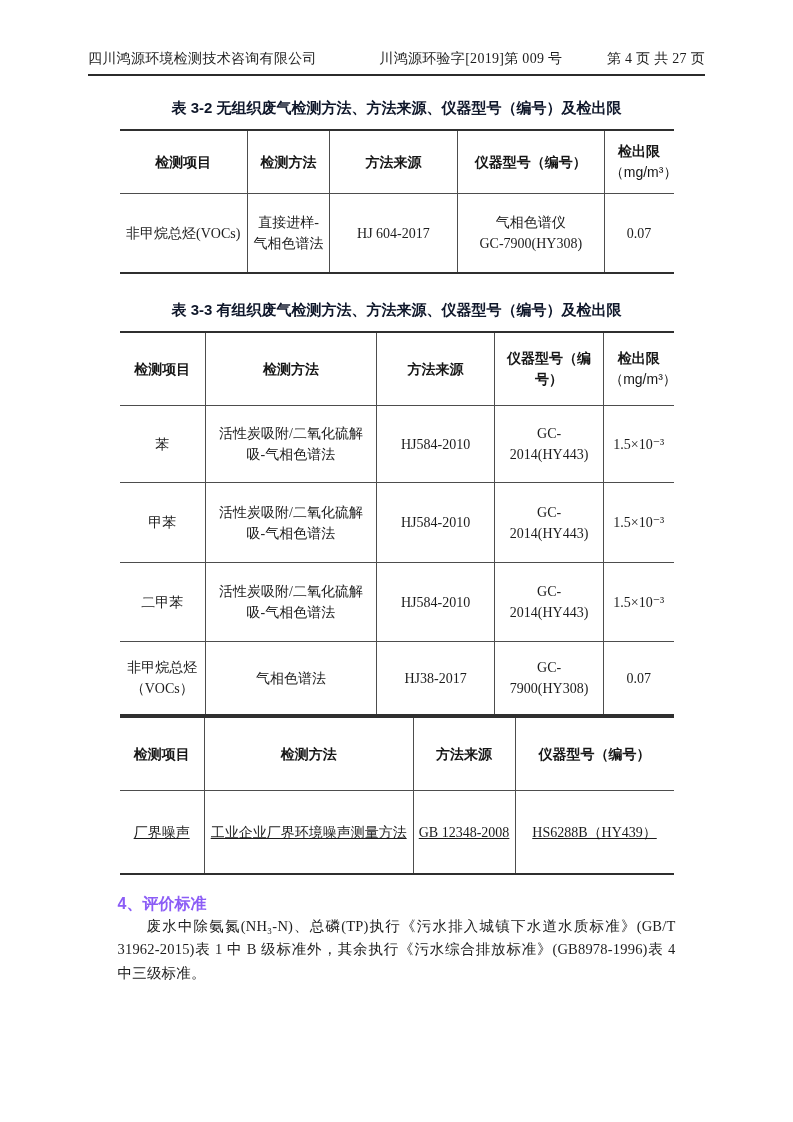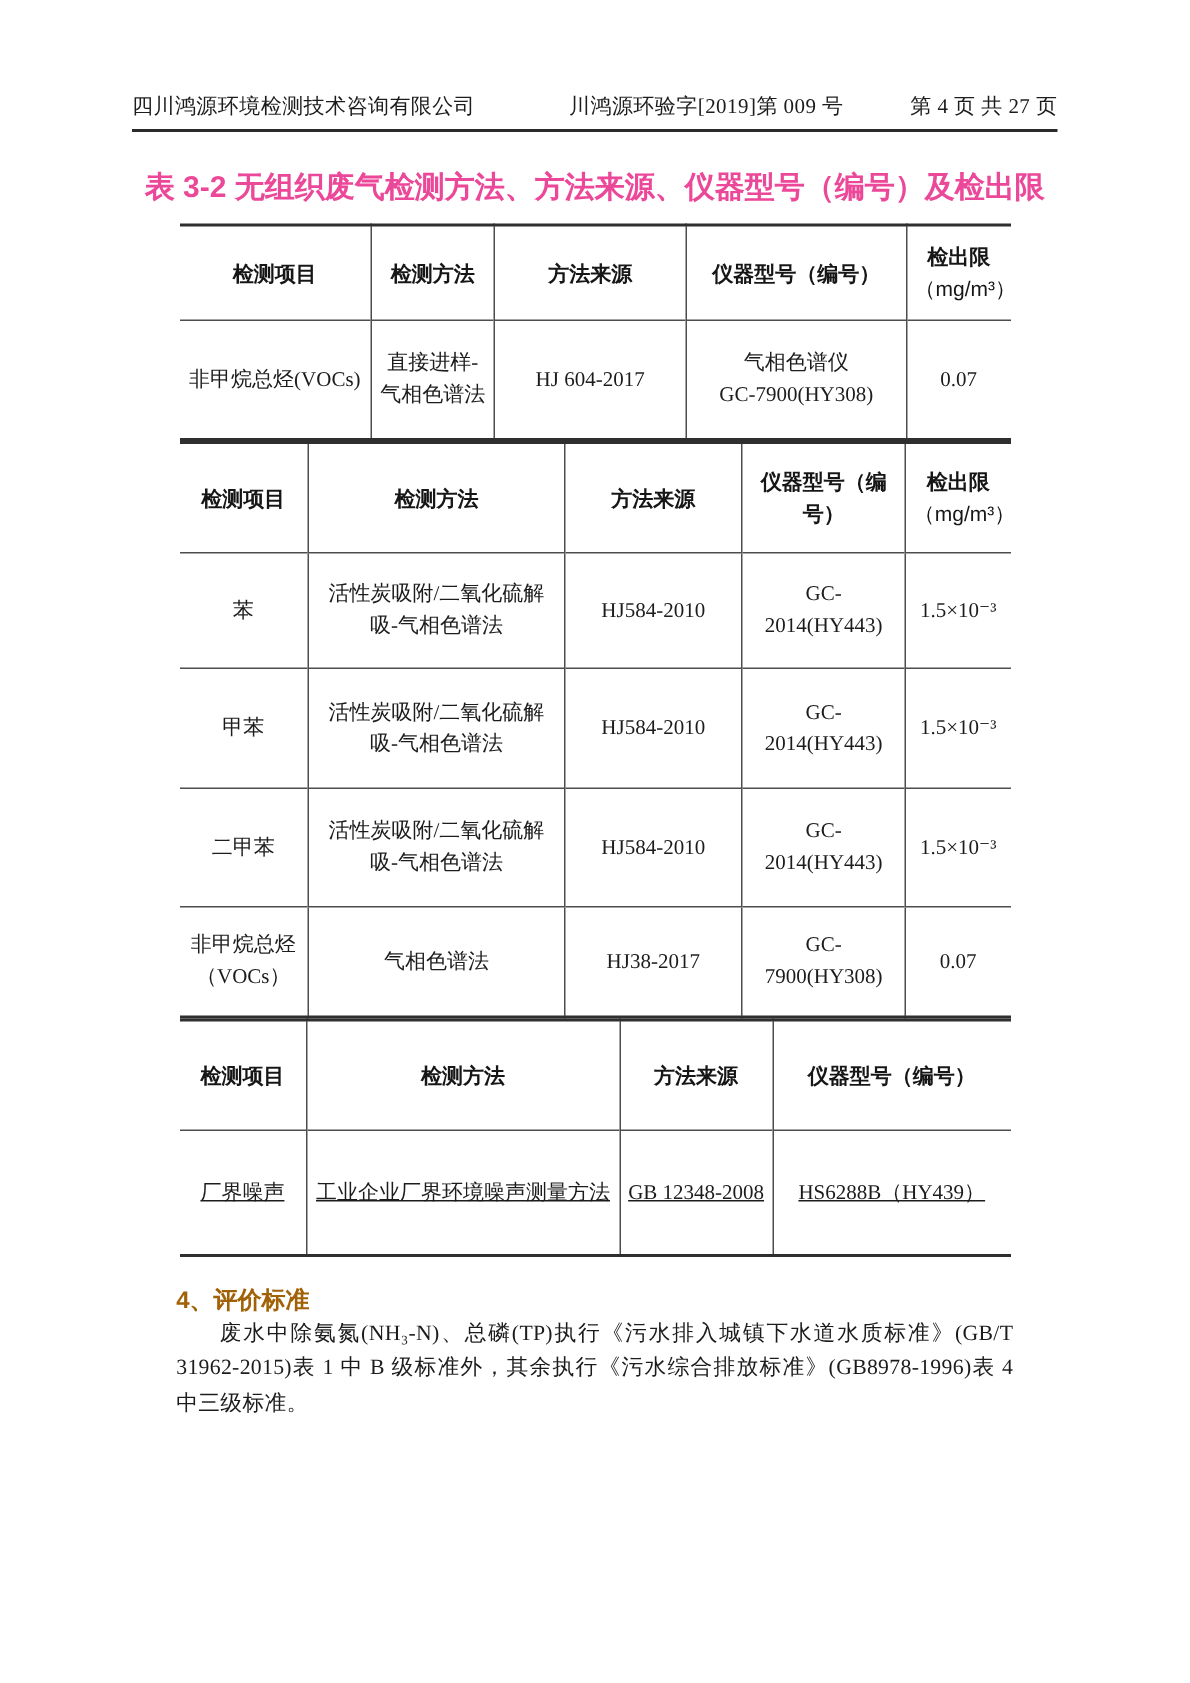--- a/index.html
+++ b/index.html
@@ -8,27 +8,27 @@
     font-family:"Liberation Serif","DejaVu Serif",serif;color:#1c1c1c;
     overflow:hidden;
   }
   
   .hdr{
     width:617px;margin:0 auto;padding-top:50px;
   }
   .hdr-row{
     display:flex;justify-content:space-between;align-items:flex-start;
     border-bottom:2px solid #2b2b2b;padding-bottom:6px;
-    font-size:14px;letter-spacing:0.3px;margin-top:12px;
+    font-size:14px;letter-spacing:0.3px;
   }
   .hdr-row .mid{margin-left:18px;}
   
   .tbl-title{
-    text-align:center;font-weight:bold;font-size:20px;
-    font-family:"Liberation Sans","DejaVu Sans",sans-serif;color:#ec4899;
+    text-align:center;font-weight:bold;font-size:15px;
+    font-family:"Liberation Sans","DejaVu Sans",sans-serif;color:#0f172a;
   }
   .tt32{margin:23px 0 11px;}
   .tt33{margin:27px 0 11px;}
   .tt34{margin:21px 0 11px;}
   
   table.tbl{
     border-collapse:collapse;table-layout:fixed;
     width:554px;margin:0 auto;
     border-top:2px solid #2f2f2f;border-bottom:2px solid #2f2f2f;
   }
@@ -53,21 +53,21 @@
   .t33 .r1 td{height:70px;}
   .t33 .r2 td{height:73px;}
   .t33 .r3 td{height:72px;}
   .t33 .r4 td{height:66px;}
   .t34 .hrow th{height:66px;}
   .t34 .drow td{height:76px;text-decoration:underline;}
   
   .sec4{width:558px;margin:19px auto 0;}
   .sec4 h2{
     font-size:16px;font-weight:bold;margin:0;
-    font-family:"Liberation Sans","DejaVu Sans",sans-serif;color:#a16207;
+    font-family:"Liberation Sans","DejaVu Sans",sans-serif;color:#8b5cf6;
   }
   .sec4 p{
     margin:0 0 0;font-size:14.5px;line-height:1.62;
     text-align:justify;text-indent:2em;letter-spacing:0.2px;
   }
 </style>
 </head>
 <body>
 
 <div class="page">
@@ -100,20 +100,21 @@
     <tr class="drow">
       <td>非甲烷总烃(VOCs)</td>
       <td>直接进样-气相色谱法</td>
       <td>HJ 604-2017</td>
       <td><span>气相色谱仪</span><span class="line2">GC-7900(HY308)</span></td>
       <td>0.07</td>
     </tr>
   </tbody>
     </table>
 
+  <div class="tbl-title tt33">表 3-3 有组织废气检测方法、方法来源、仪器型号（编号）及检出限</div>
   <table class="tbl t33">
     <colgroup>
       <col style="width:15.5%">
         <col style="width:30.9%">
         <col style="width:21.3%">
         <col style="width:19.7%">
         <col style="width:12.6%">
     </colgroup>
     <tbody>
         <tr class="hrow">

